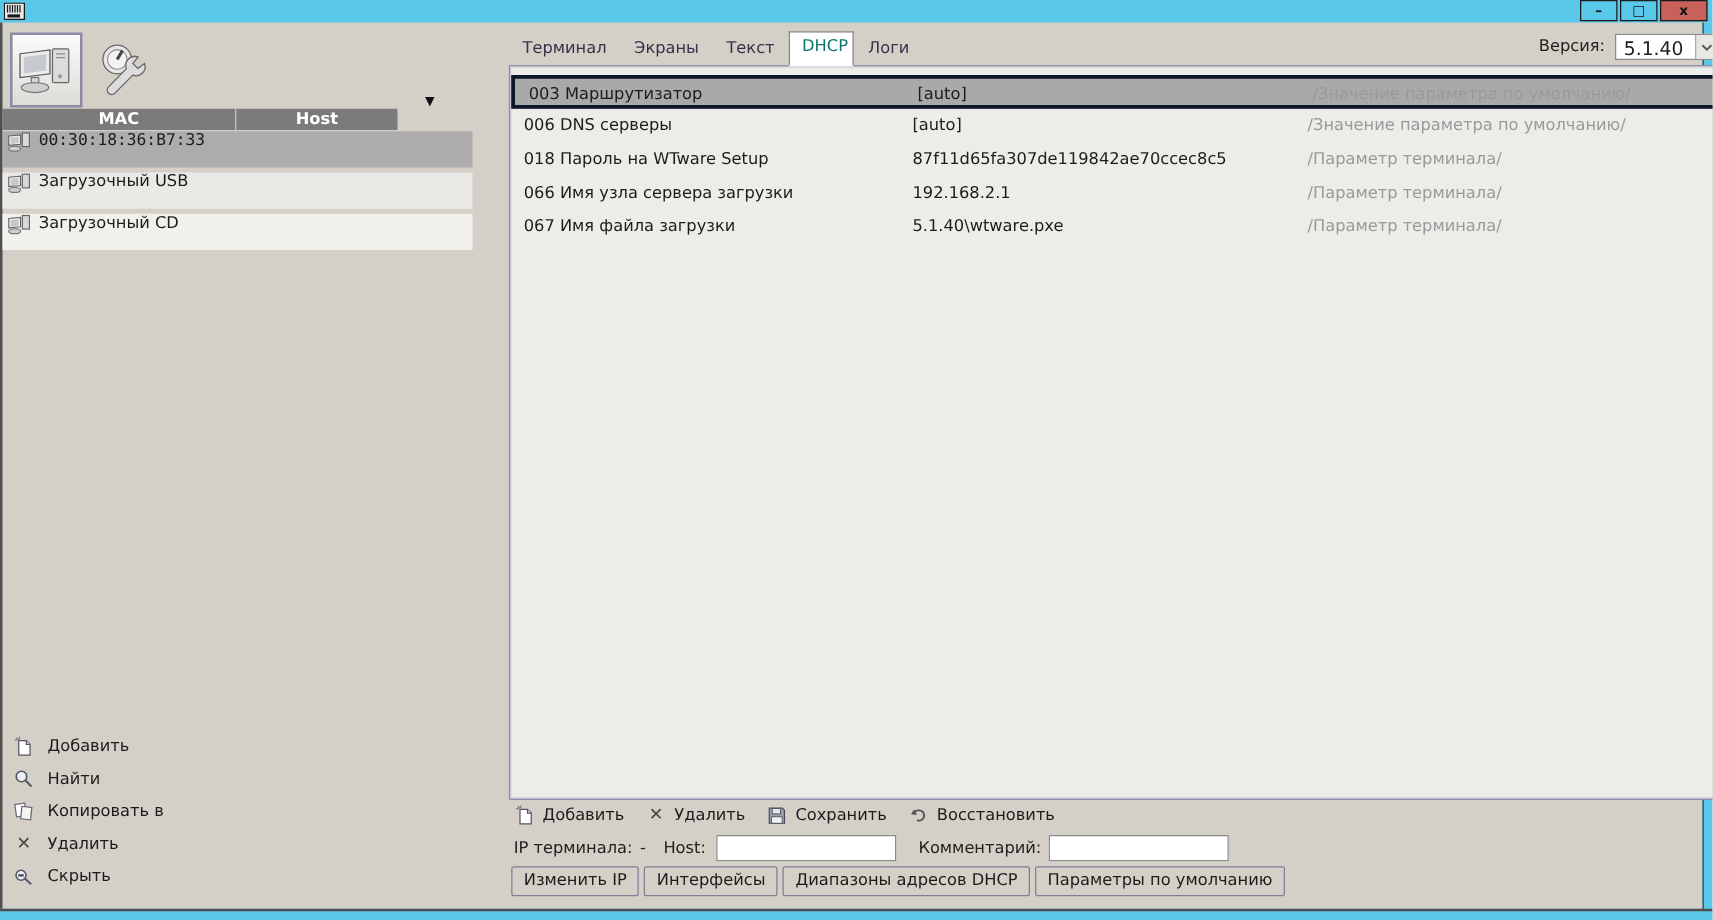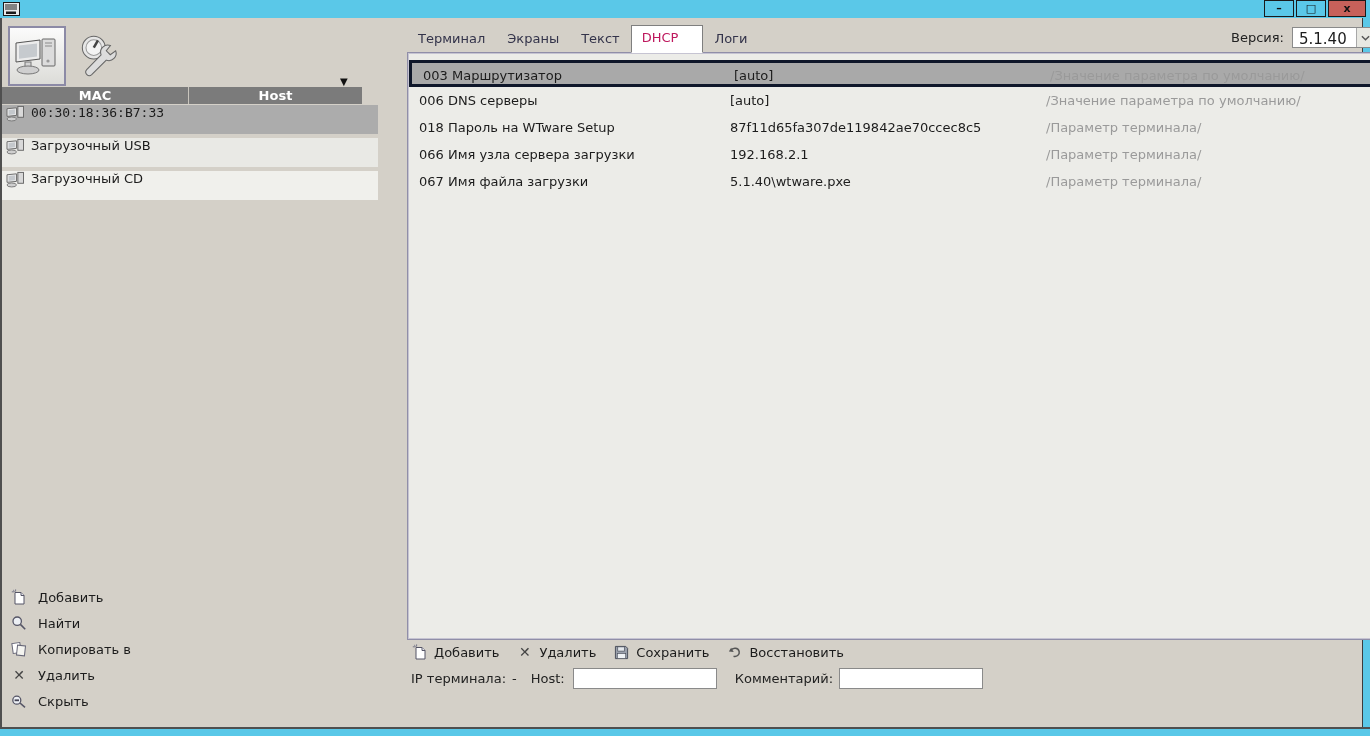--- a/index.html
+++ b/index.html
@@ -20,42 +20,42 @@
   .edge-left  { position:absolute; left:0; top:18px; width:2px; height:709px; background:#4f4f4f; }
   .edge-right { position:absolute; right:0; top:18px; width:8px; height:718px; background:#5ac8e8; border-left:1px solid #3c3c3c; }
   .edge-bottom{ position:absolute; left:0; bottom:0; width:1370px; height:9px; background:#5ac8e8; border-top:2px solid #4f4f4f; }
 
   
   .left-panel { position:absolute; left:2px; top:18px; width:376px; height:709px; }
   .big-btn { position:absolute; top:8px; left:6px; width:58px; height:60px; border:2px solid #8c8aa6; background:linear-gradient(#fbfbfb,#dcdcd8); display:flex; align-items:center; justify-content:center; }
   .tools-btn { position:absolute; top:12px; left:70px; width:54px; height:54px; display:flex; align-items:center; justify-content:center; }
   .panel-caret { position:absolute; top:58px; left:338px; font-size:10px; color:#111; cursor:default; }
 
-  .list-header { position:absolute; top:69px; left:0; width:360px; height:17px; background:#7b7b7b; display:flex; }
+  .list-header { position:absolute; top:69px; left:0; width:316px; height:17px; background:#7b7b7b; display:flex; }
   .list-header .hcell { color:#fff; font-weight:bold; text-align:center; line-height:17px; font-size:13px; }
   .list-header .hcell.mac { width:187px; border-right:1px solid #c9c5bd; }
   .list-header .hcell.host { flex:1; }
 
   .term-list { position:absolute; top:87px; left:0; width:376px; }
   .term-row { height:29px; margin-bottom:4px; background:#e9e9e5; display:flex; align-items:flex-start; padding-left:4px; cursor:default; }
   .term-row.selected { background:#acacac; }
   .term-row .mac-label { margin-left:6px; font-family:"DejaVu Sans Mono", monospace; font-size:13px; }
   .term-row .txt-label { margin-left:6px; font-size:13px; }
 
   .side-actions { position:absolute; left:8px; bottom:13px; }
   .side-action { display:flex; align-items:center; height:26px; cursor:default; }
   .side-action .ic { width:18px; display:flex; justify-content:center; }
   .side-action .lbl { margin-left:10px; font-size:13px; }
   .x-glyph { font-size:14px; color:#444; font-weight:bold; line-height:1; }
 
   
   .main-area { position:absolute; left:407px; top:18px; width:973px; height:709px; }
   .tabs-row { position:absolute; top:7px; left:0; width:100%; height:27px; display:flex; align-items:flex-end; }
   .tab { padding:4px 11px 6px 11px; font-size:13px; color:#33334a; cursor:default; }
-  .tab.active { background:#fff; border:1px solid #7f7f7f; border-bottom:1px solid #fff; color:#be185d; margin-bottom:-1px; z-index:2; padding:4px 24px 7px 10px; }
+  .tab.active { background:#fff; border:1px solid #7f7f7f; border-bottom:1px solid #fff; color:#0f766e; margin-bottom:-1px; z-index:2; padding:4px 4px 7px 10px; }
 
   .version-box { position:absolute; right:6px; top:9px; display:flex; align-items:center; }
   .version-box .vlabel { margin-right:8px; color:#222; }
   .combo { width:82px; height:21px; background:#fff; border:1px solid #8a8a8a; display:flex; }
   .combo .val { flex:1; padding:2px 0 0 6px; font-size:15px; }
   .combo .drop { width:17px; background:#e8e8e2; border-left:1px solid #a8a8a8; display:flex; align-items:center; justify-content:center; }
 
   .content-panel { position:absolute; top:34px; left:0; width:971px; height:588px; background:#ecece8; border:1px solid #908ea8; box-shadow:0 0 0 1px #c6c4d2 inset; padding-top:7px; }
   .opt-row { position:relative; height:27px; line-height:27px; cursor:default; }
   .opt-row .c1 { position:absolute; left:11px; white-space:nowrap; }
@@ -311,15 +311,21 @@
 
     <div class="dhcp-form">
       <span class="flabel">IP терминала:</span>
       <span class="flabel gap6">-</span>
       <span class="flabel gap14">Host:</span>
       <input class="gap8" type="text" value="" style="">
       <span class="flabel gap18">Комментарий:</span>
       <input class="gap6" type="text" value="" style="">
     </div>
 
+    <div class="dhcp-buttons">
+      <button class="std-btn">Изменить IP</button>
+      <button class="std-btn">Интерфейсы</button>
+      <button class="std-btn">Диапазоны адресов DHCP</button>
+      <button class="std-btn">Параметры по умолчанию</button>
+    </div>
 
   </div>
 </div>
 
 </body></html>

